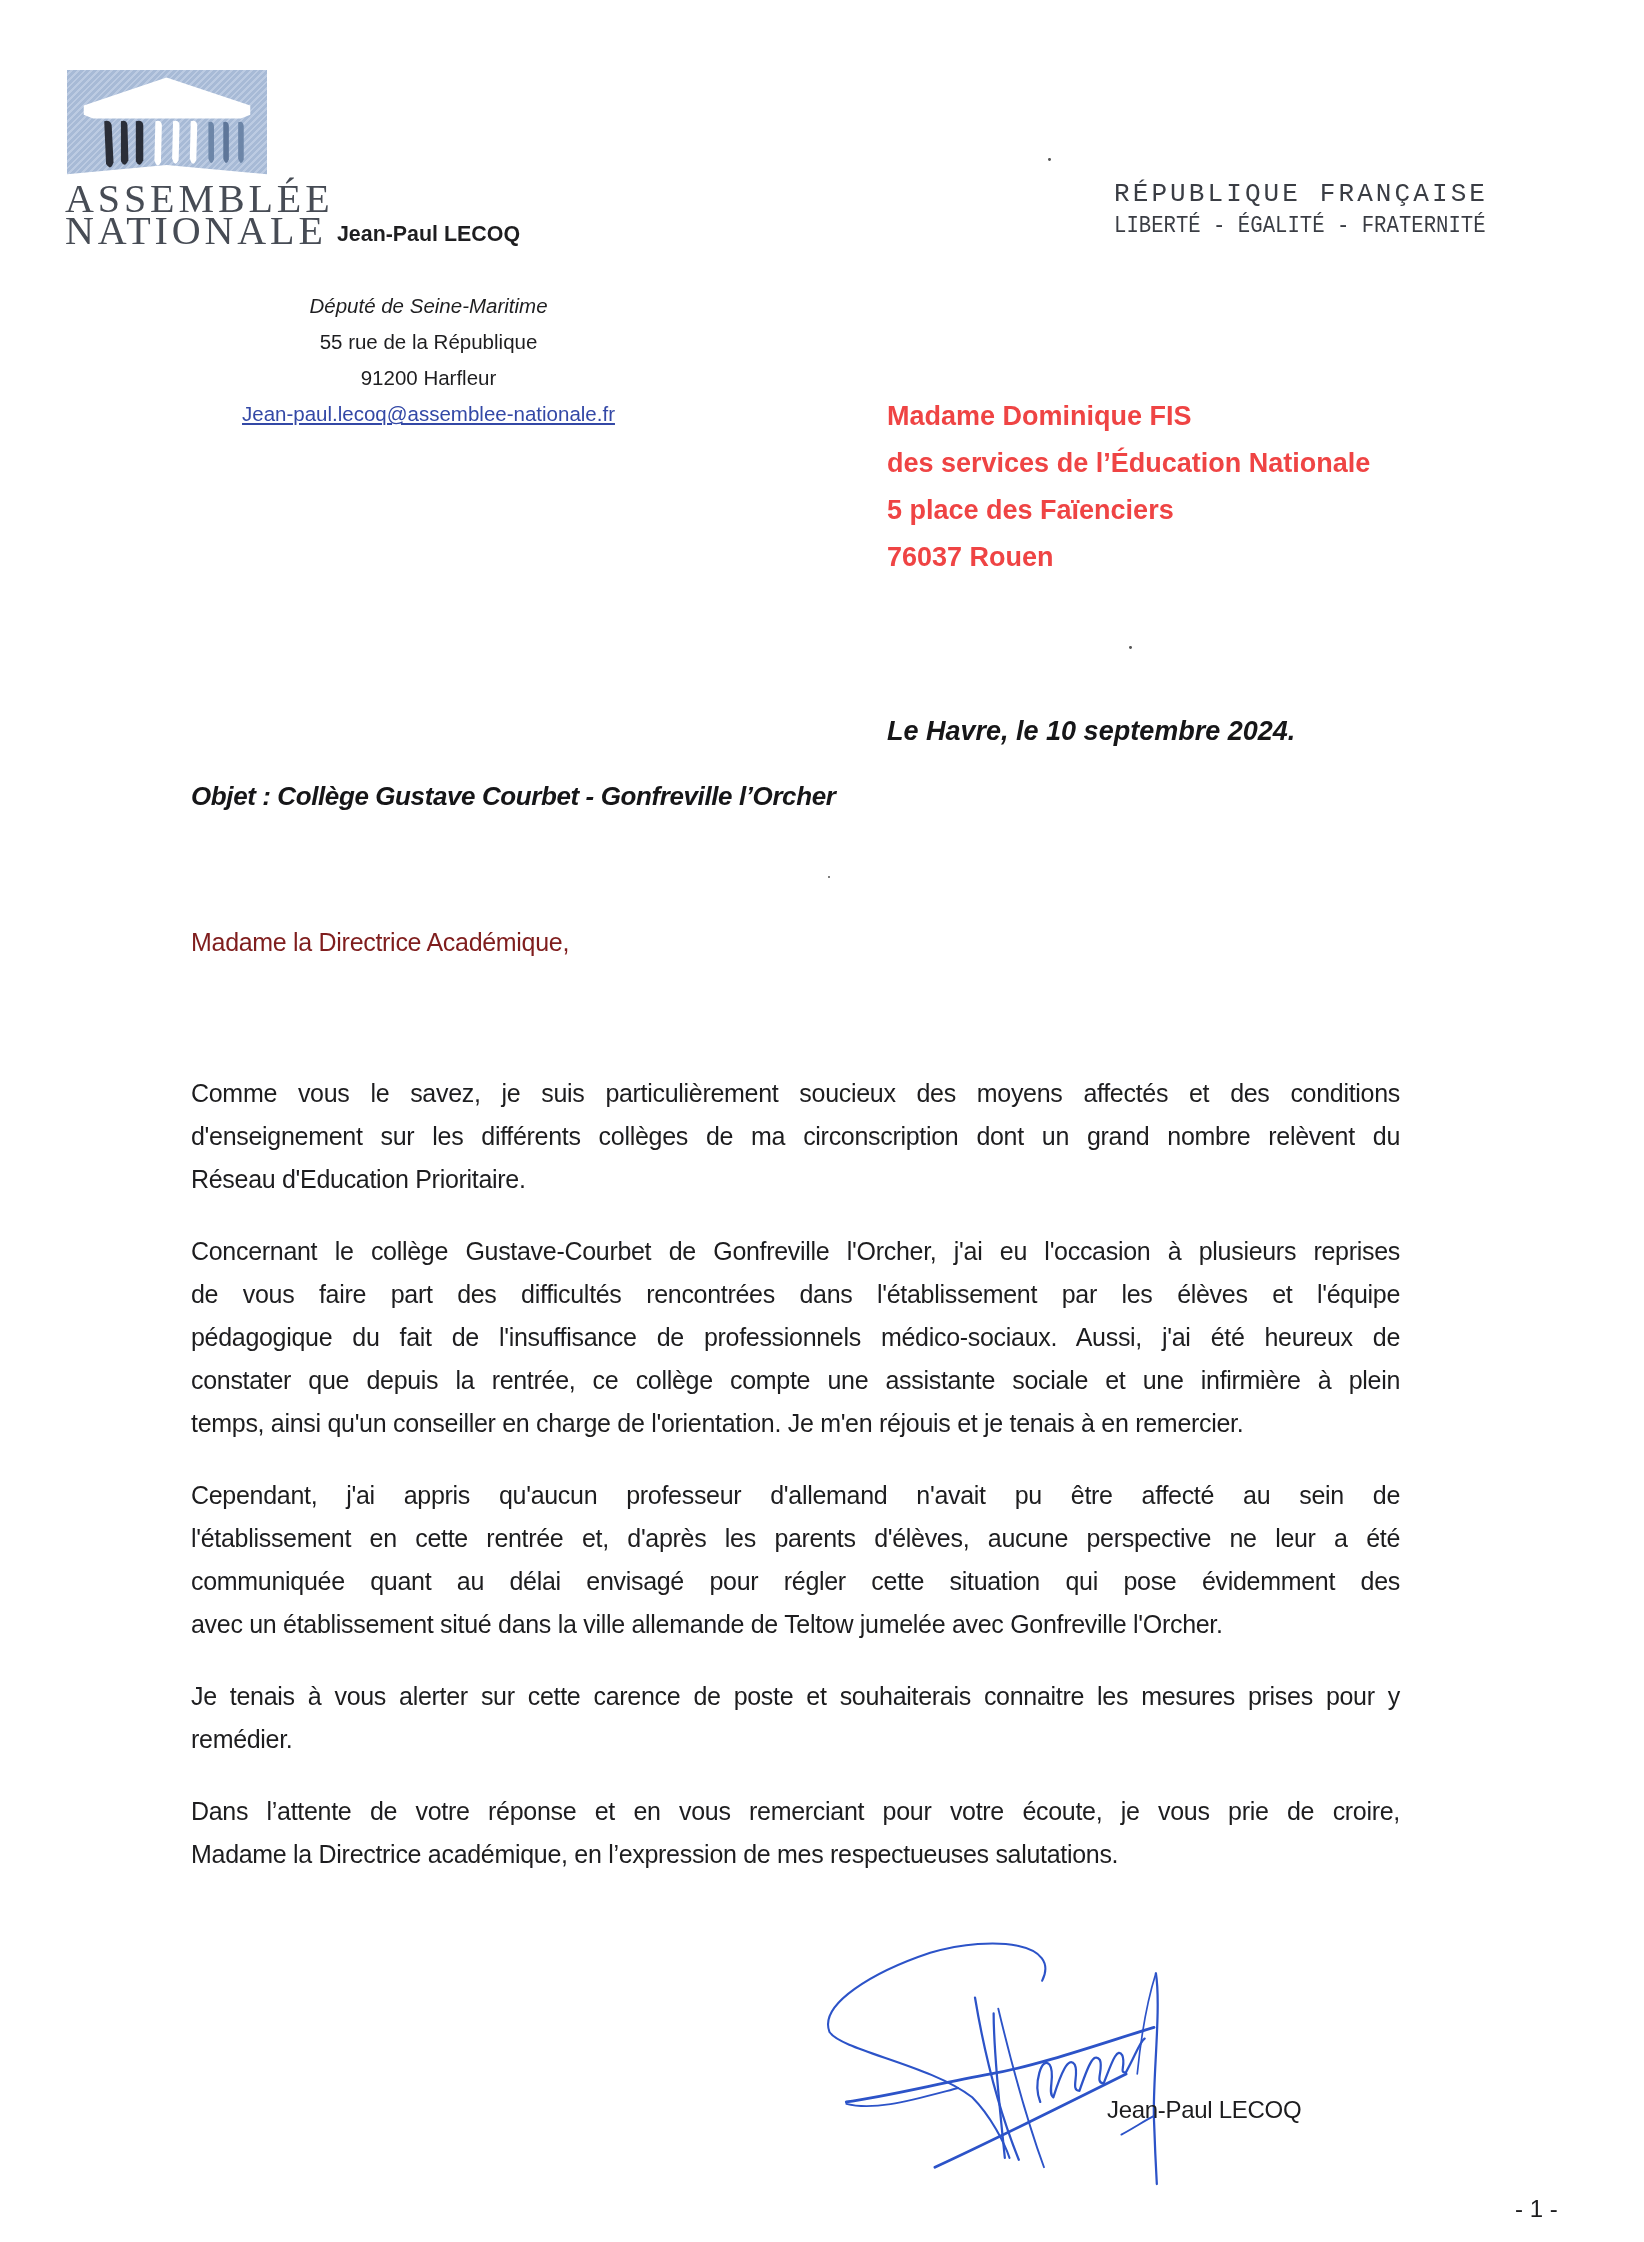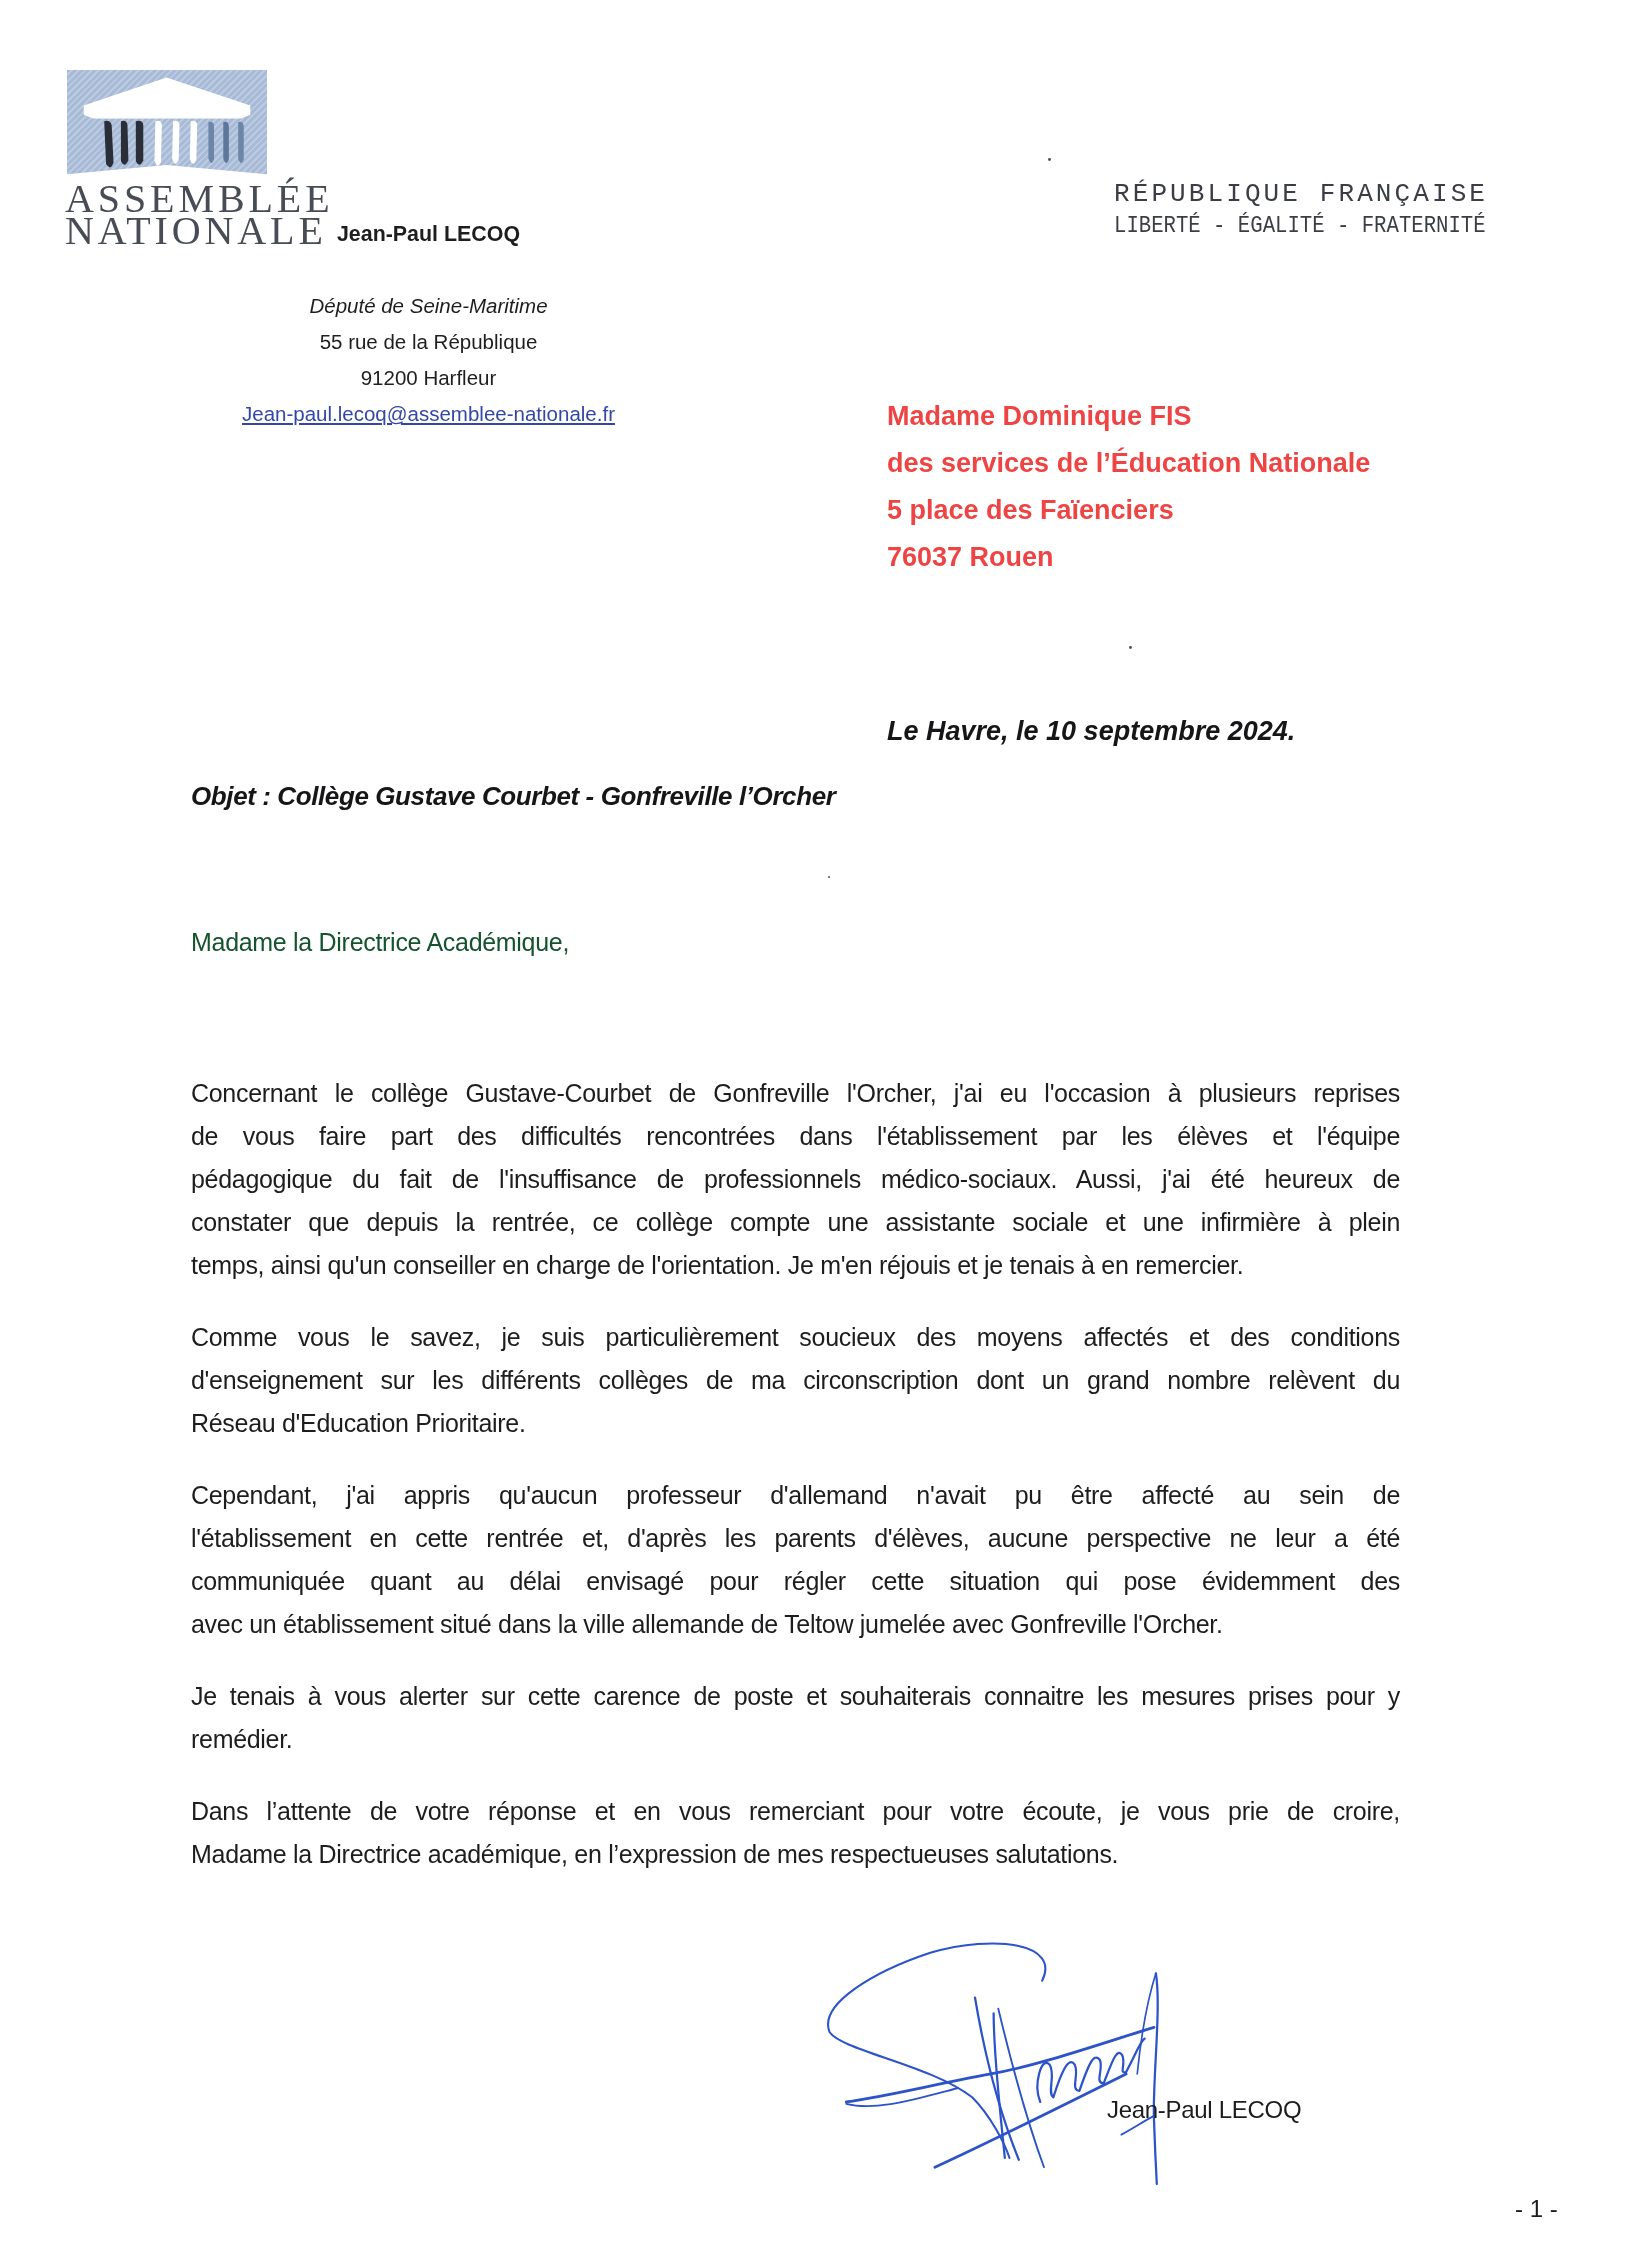--- a/index.html
+++ b/index.html
@@ -27,21 +27,21 @@
   .republic .r1 { font-size: 26px; letter-spacing: 3.1px; white-space: nowrap; line-height: 34px; }
   .republic .r2 { font-size: 24px; letter-spacing: 0px; white-space: nowrap; line-height: 30px; transform: scaleX(0.86); transform-origin: left; }
 
   
   .recipient { left: 887px; top: 393px; font-weight: bold; font-size: 27px; line-height: 47px; color: #ef4444; white-space: nowrap; }
 
   .date { left: 887px; top: 716px; font-weight: bold; font-style: italic; font-size: 27px; color: #161618; white-space: nowrap; }
 
   .subject { left: 191px; top: 781px; font-weight: bold; font-style: italic; font-size: 26px; color: #161618; white-space: nowrap; letter-spacing: -0.4px; }
 
-  .salutation { left: 191px; top: 928px; font-size: 25px; color: #14532d; white-space: nowrap; letter-spacing: -0.3px; }
+  .salutation { left: 191px; top: 928px; font-size: 25px; color: #7f1d1d; white-space: nowrap; letter-spacing: -0.3px; }
 
   
   .body { left: 191px; top: 1072px; width: 1209px; font-size: 25px; line-height: 43px; color: #1d1d1f; letter-spacing: -0.3px; }
   .para { margin: 0 0 29px 0; }
   .line { display: block; white-space: nowrap; text-align: justify; text-align-last: justify; height: 43px; }
   .line.last { text-align-last: left; }
 
   
   .signature { left: 809px; top: 1934px; width: 373px; height: 252px; }
   .signatory { left: 1107px; top: 2096px; font-size: 24px; color: #1d1d1f; white-space: nowrap; letter-spacing: -0.3px; }
@@ -98,30 +98,30 @@
 </div>
 
 <div class="abs date">Le Havre, le 10 septembre 2024.</div>
 
 <div class="abs subject">Objet : Collège Gustave Courbet - Gonfreville l’Orcher</div>
 
 <div class="abs salutation">Madame la Directrice Académique,</div>
 
 <div class="abs body">
   <div class="para">
+    <span class="line">Comme vous le savez, je suis particulièrement soucieux des moyens affectés et des conditions</span>
+    <span class="line">d'enseignement sur les différents collèges de ma circonscription dont un grand nombre relèvent du</span>
+    <span class="line last">Réseau d'Education Prioritaire.</span>
+  </div>
+  <div class="para">
     <span class="line">Concernant le collège Gustave-Courbet de Gonfreville l'Orcher, j'ai eu l'occasion à plusieurs reprises</span>
     <span class="line">de vous faire part des difficultés rencontrées dans l'établissement par les élèves et l'équipe</span>
     <span class="line">pédagogique du fait de l'insuffisance de professionnels médico-sociaux. Aussi, j'ai été heureux de</span>
     <span class="line">constater que depuis la rentrée, ce collège compte une assistante sociale et une infirmière à plein</span>
     <span class="line last">temps, ainsi qu'un conseiller en charge de l'orientation. Je m'en réjouis et je tenais à en remercier.</span>
-  </div>
-  <div class="para">
-    <span class="line">Comme vous le savez, je suis particulièrement soucieux des moyens affectés et des conditions</span>
-    <span class="line">d'enseignement sur les différents collèges de ma circonscription dont un grand nombre relèvent du</span>
-    <span class="line last">Réseau d'Education Prioritaire.</span>
   </div>
   <div class="para">
     <span class="line">Cependant, j'ai appris qu'aucun professeur d'allemand n'avait pu être affecté au sein de</span>
     <span class="line">l'établissement en cette rentrée et, d'après les parents d'élèves, aucune perspective ne leur a été</span>
     <span class="line">communiquée quant au délai envisagé pour régler cette situation qui pose évidemment des</span>
     <span class="line last">avec un établissement situé dans la ville allemande de Teltow jumelée avec Gonfreville l'Orcher.</span>
   </div>
   <div class="para">
     <span class="line">Je tenais à vous alerter sur cette carence de poste et souhaiterais connaitre les mesures prises pour y</span>
     <span class="line last">remédier.</span>

